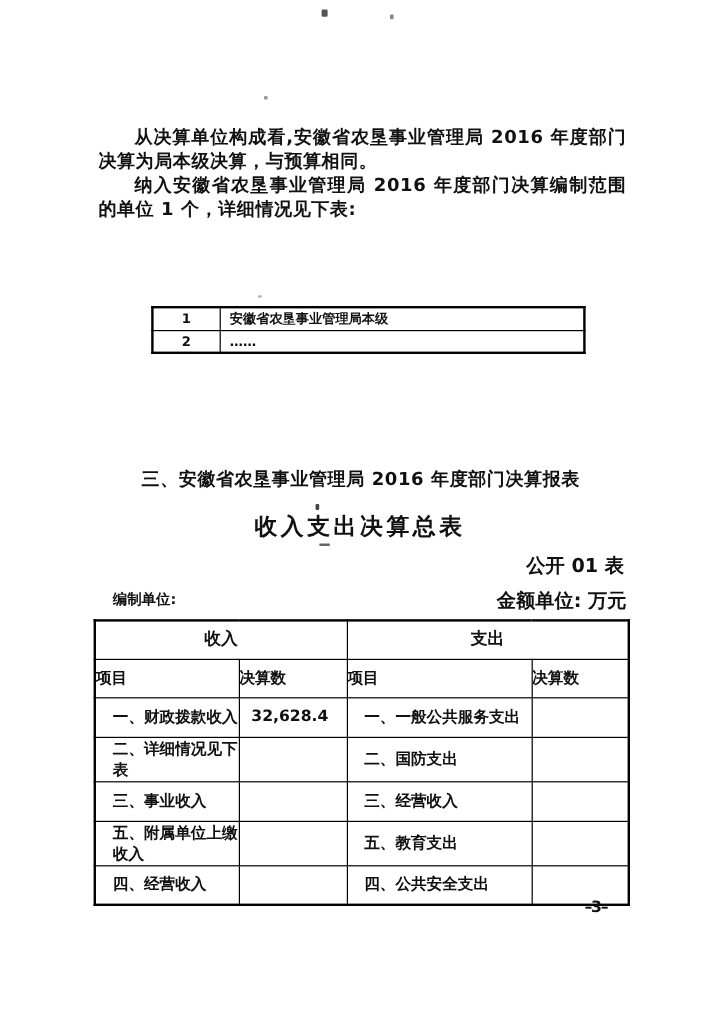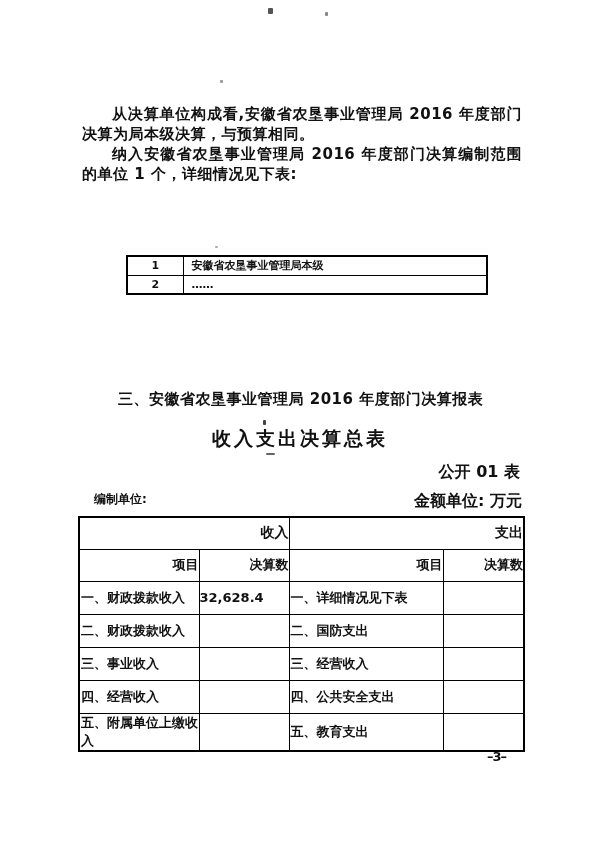--- a/index.html
+++ b/index.html
@@ -98,25 +98,25 @@
     left: 78px;
     top: 516px;
     width: 445px;
     border-collapse: collapse;
     table-layout: fixed;
     font-weight: bold;
   }
   .budget-table, .budget-table td { border: 1px solid #000; }
   .budget-table { border: 2px solid #000; }
   .budget-table td { font-size: 13px; vertical-align: middle; }
-  .budget-table tr.group td { height: 32px; text-align: right; font-size: 14px; }
-  .budget-table tr.cols td { height: 32px; text-align: right; margin-top: 27px; }
+  .budget-table tr.group td { height: 32px; text-align: center; font-size: 14px; }
+  .budget-table tr.cols td { height: 32px; text-align: left; margin-top: 27px; }
   .budget-table tr.data td { height: 33px; }
-  .budget-table td.item { padding-left: 1px; text-align: left; }
-  .budget-table td.amount { padding-right: 5px; text-align: left; }
+  .budget-table td.item { padding-left: 14px; text-align: left; }
+  .budget-table td.amount { padding-right: 5px; text-align: center; }
 
   .page-num {
     position: absolute;
     left: 487px;
     top: 749px;
     font-size: 13px;
     font-weight: bold;
     letter-spacing: -1px;
   }
 
@@ -186,45 +186,45 @@
       </tr>
       <tr class="cols">
         <td>项目</td>
         <td>决算数</td>
         <td>项目</td>
         <td>决算数</td>
       </tr>
       <tr class="data">
         <td class="item">一、财政拨款收入</td>
         <td class="amount">32,628.4</td>
-        <td class="item">一、详细情况见下表</td>
-        <td class="amount"></td>
-      </tr>
-      <tr class="data">
-        <td class="item">二、财政拨款收入</td>
+        <td class="item">一、一般公共服务支出</td>
+        <td class="amount"></td>
+      </tr>
+      <tr class="data">
+        <td class="item">二、详细情况见下表</td>
         <td class="amount"></td>
         <td class="item">二、国防支出</td>
         <td class="amount"></td>
       </tr>
       <tr class="data">
         <td class="item">三、事业收入</td>
         <td class="amount"></td>
         <td class="item">三、经营收入</td>
         <td class="amount"></td>
       </tr>
       <tr class="data">
+        <td class="item">五、附属单位上缴收入</td>
+        <td class="amount"></td>
+        <td class="item">五、教育支出</td>
+        <td class="amount"></td>
+      </tr>
+      <tr class="data">
         <td class="item">四、经营收入</td>
         <td class="amount"></td>
         <td class="item">四、公共安全支出</td>
-        <td class="amount"></td>
-      </tr>
-      <tr class="data">
-        <td class="item">五、附属单位上缴收入</td>
-        <td class="amount"></td>
-        <td class="item">五、教育支出</td>
         <td class="amount"></td>
       </tr>
     </tbody>
   </table>
 
   <div class="page-num">–3–</div>
 
 </div>
 
 </body></html>

